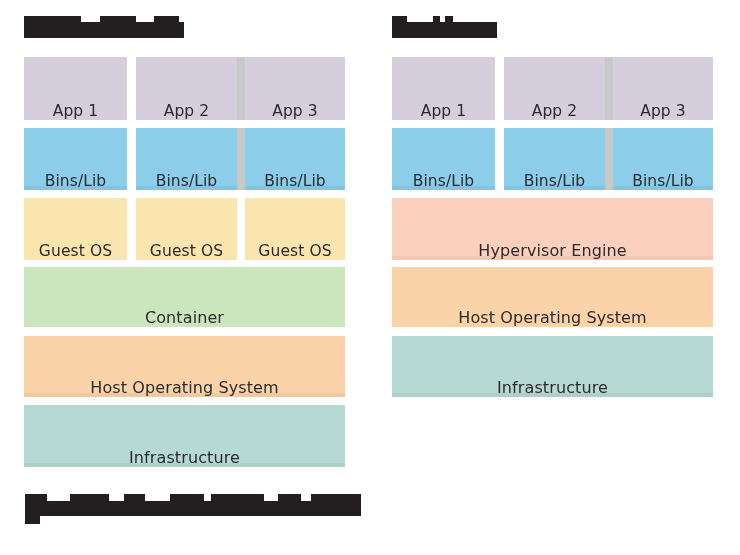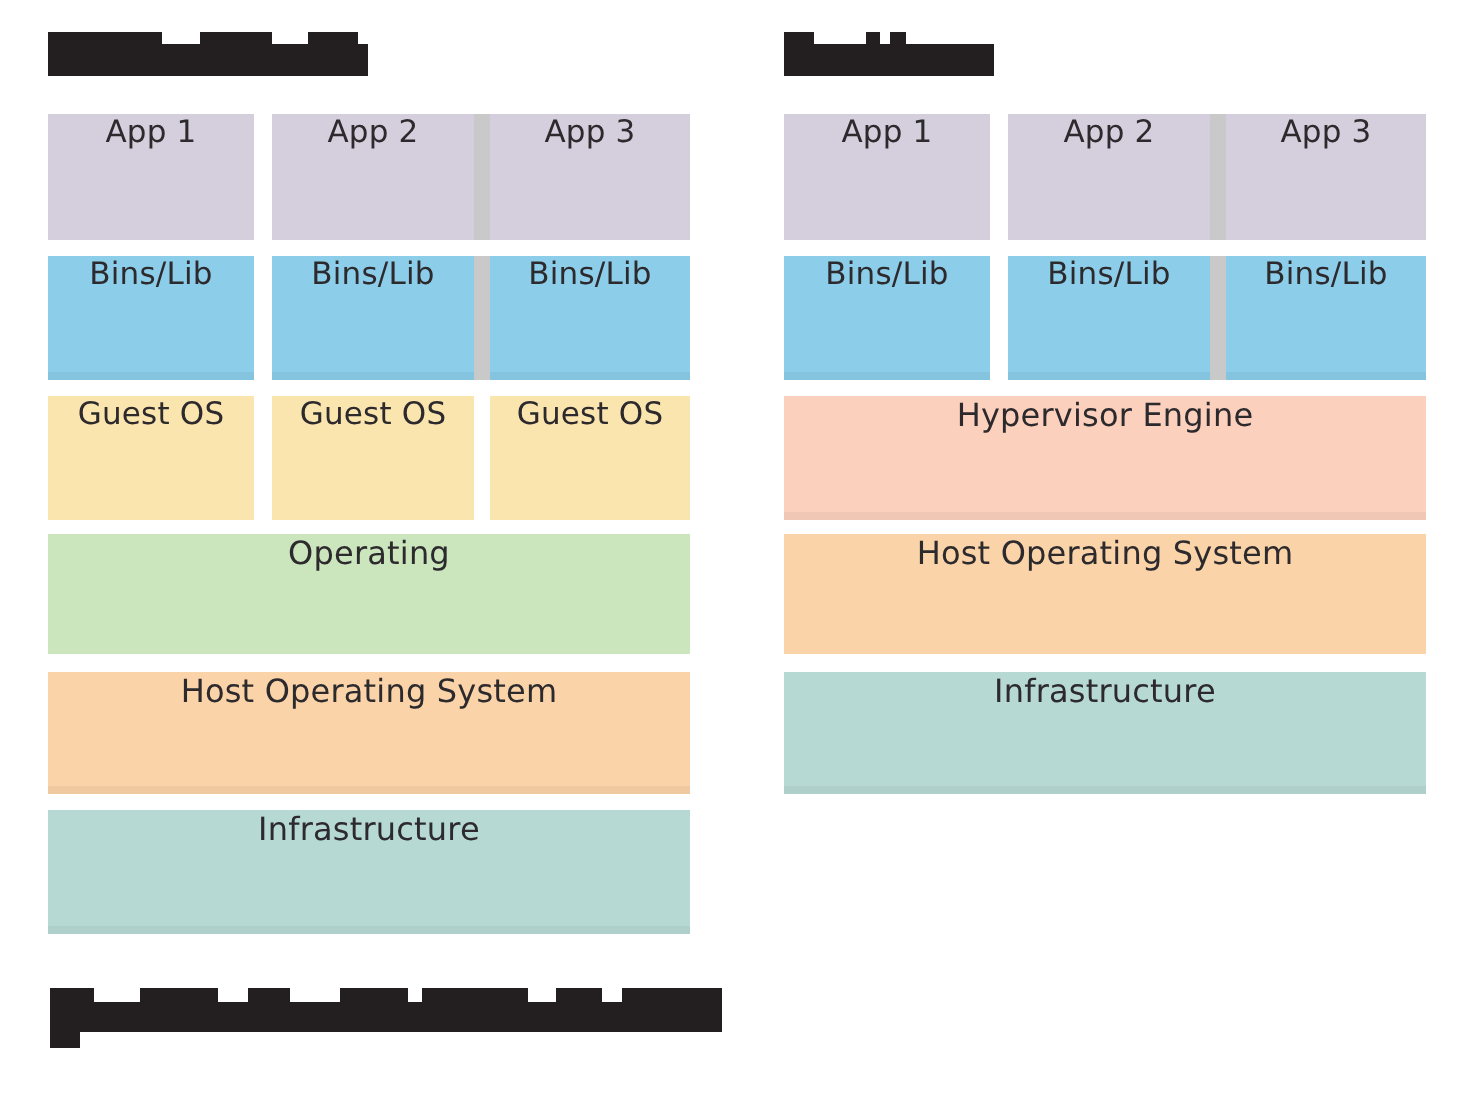--- a/index.html
+++ b/index.html
@@ -34,21 +34,21 @@
   .column {
     position: absolute;
     top: 0;
   }
   #col-vm   { left: 24px;  width: 321px; }
   #col-ctr  { left: 392px; width: 321px; }
 
   .box {
     position: absolute;
     display: flex;
-    align-items: flex-start;
+    align-items: flex-end;
     justify-content: center;
     color: #2d2a2e;
     font-size: 15.5px;
     letter-spacing: 0.1px;
     box-sizing: border-box;
     white-space: nowrap;
   }
   .box.wide { font-size: 16px; }
 
   
@@ -131,21 +131,21 @@
       <span>Guest OS</span>
     </div>
     <div class="box c-guest" style="left:112px; top:198px; width:101px; height:62px;">
       <span>Guest OS</span>
     </div>
     <div class="box c-guest" style="left:221px; top:198px; width:100px; height:62px;">
       <span>Guest OS</span>
     </div>
 
     <div class="box wide c-hyper" style="left:0px; top:267px; width:321px; height:60px;">
-      <span>Operating</span>
+      <span>Container</span>
     </div>
 
     <div class="box wide c-host shade-bottom" style="left:0px; top:336px; width:321px; height:61px;">
       <span>Host Operating System</span>
     </div>
 
     <div class="box wide c-infra shade-bottom" style="left:0px; top:405px; width:321px; height:62px;">
       <span>Infrastructure</span>
     </div>
   </div>

